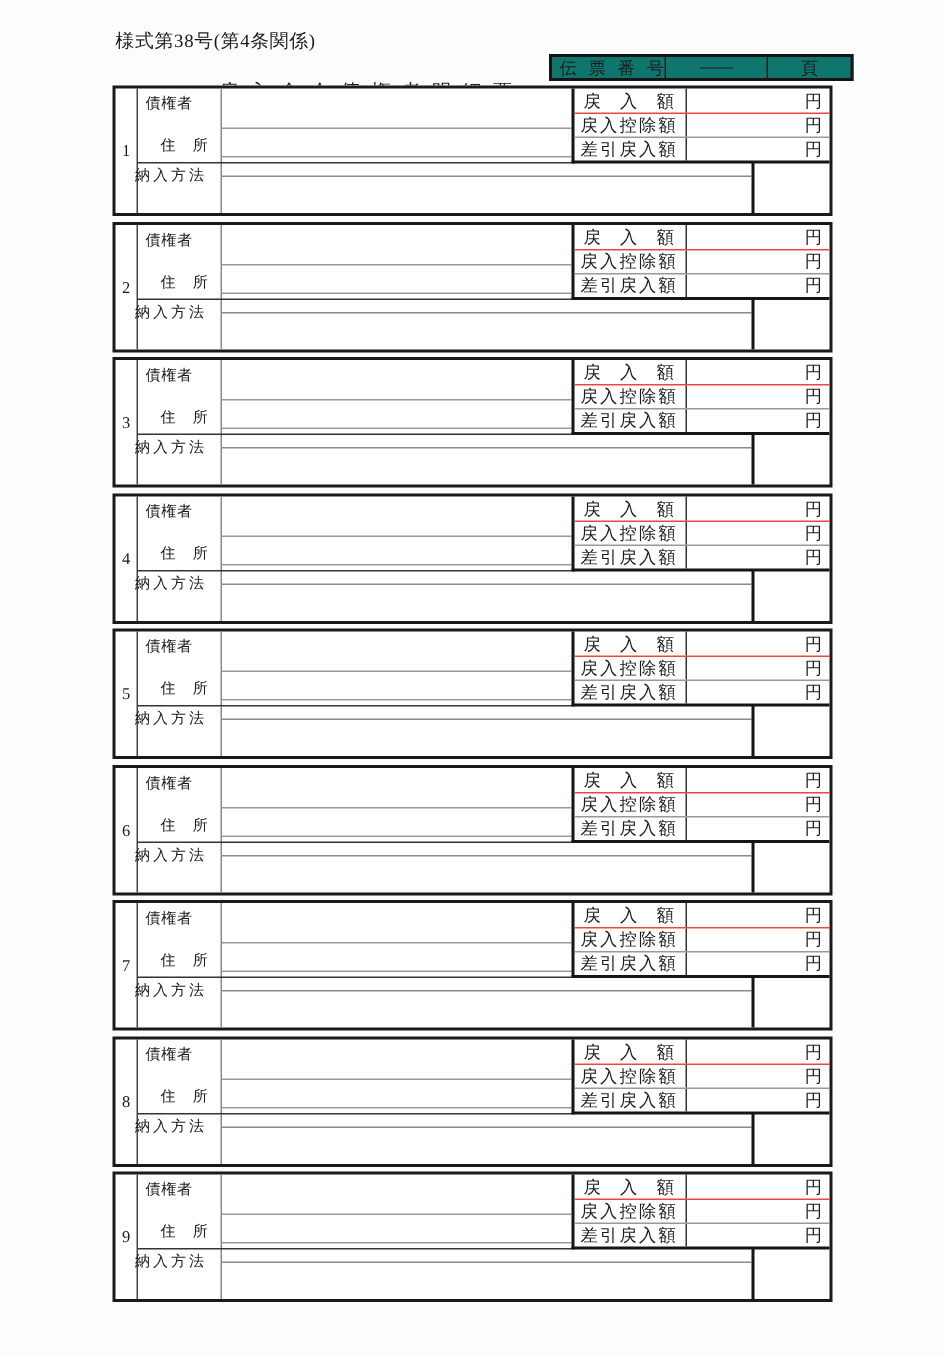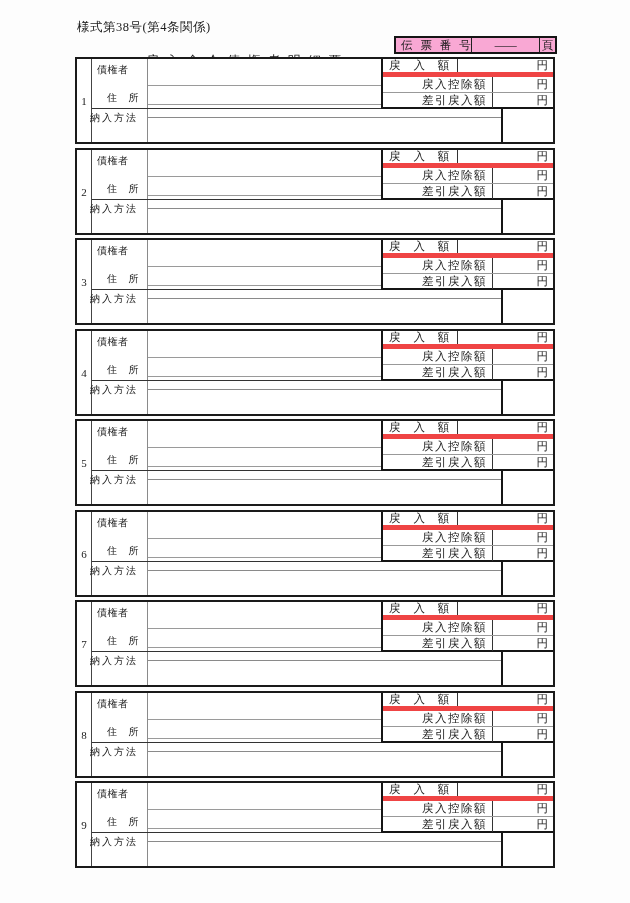--- a/index.html
+++ b/index.html
@@ -11,23 +11,23 @@
     position:relative;
     overflow:hidden;
   }
   .abs { position:absolute; }
 
   .form-number { left:77px; top:19px; font-size:12.5px; letter-spacing:0.5px;font-family:Liberation Serif, serif; }
   .form-title  { left:146px; top:39px; font-size:13px; word-spacing:4px; white-space:pre;margin-top:13px; }
 
   
   .slip-box {
-    left:394px; top:36px; width:163px; height:18px;
+    left:366px; top:36px; width:203px; height:18px;
     border:2px solid #151515; box-sizing:border-box;
-    display:flex; background:#f9a8d4; font-size:11.5px;
+    display:flex; background:#0f766e; font-size:11.5px;
   }
   .slip-label { width:76px; border-right:1px solid #222; display:flex; align-items:center;
                 padding-left:5px; word-spacing:5px; white-space:pre; box-sizing:border-box; }
   .slip-value { width:68px; border-right:1px solid #222; display:flex; align-items:center;
                 justify-content:center; box-sizing:border-box; }
   .slip-value span { display:inline-block; transform:scaleX(1.9); }
   .slip-page  { flex:1; display:flex; align-items:center; justify-content:center; }
 
   
   .block {
@@ -49,27 +49,27 @@
   .line-addr    { left:71px; top:45px; width:233px; height:1px; background:#9a9a9a; }
   .line-section { left:15px; top:49px; width:289px; height:1px; background:#333; }
   .line-method  { left:71px; top:58px; width:353px; height:1px; background:#8a8a8a; }
   .vline-method { left:424px; top:49px; width:2px; height:34px; background:#151515; }
 
   
   .amt { left:304px; top:0; width:172px; height:50px;
          border-left:2px solid #151515; border-bottom:2px solid #151515;
          box-sizing:border-box; display:flex; flex-direction:column; font-size:11.5px; }
   .amt-row { display:flex; box-sizing:border-box; }
-  .amt-row.r1 { height:18px; border-bottom:5px solid #ef4444;gap:28px; }
+  .amt-row.r1 { height:18px; border-bottom:1px solid #ef4444;gap:28px; }
   .amt-row.r2 { height:16px; border-bottom:1px solid #999; }
   .amt-row.r3 { flex:1;align-items:flex-end; }
   .amt-label { width:75px; box-sizing:border-box; border-right:1px solid #333;
                display:flex; align-items:center; padding-left:6px; white-space:pre; }
   .amt-label.spread { word-spacing:10px; }
-  .amt-label.tight  { letter-spacing:1.5px; padding-left:4px;margin-left:35px; }
+  .amt-label.tight  { letter-spacing:1.5px; padding-left:4px; }
   .amt-value { flex:1; display:flex; align-items:center; justify-content:flex-end;
                padding-right:5px; }
 </style>
 </head>
 <body>
 
 <div class="abs form-number">様式第38号(第4条関係)</div>
 <div class="abs form-title">戻 入 命 令 債 権 者 明 細 票</div>
 
 <div class="abs slip-box">

